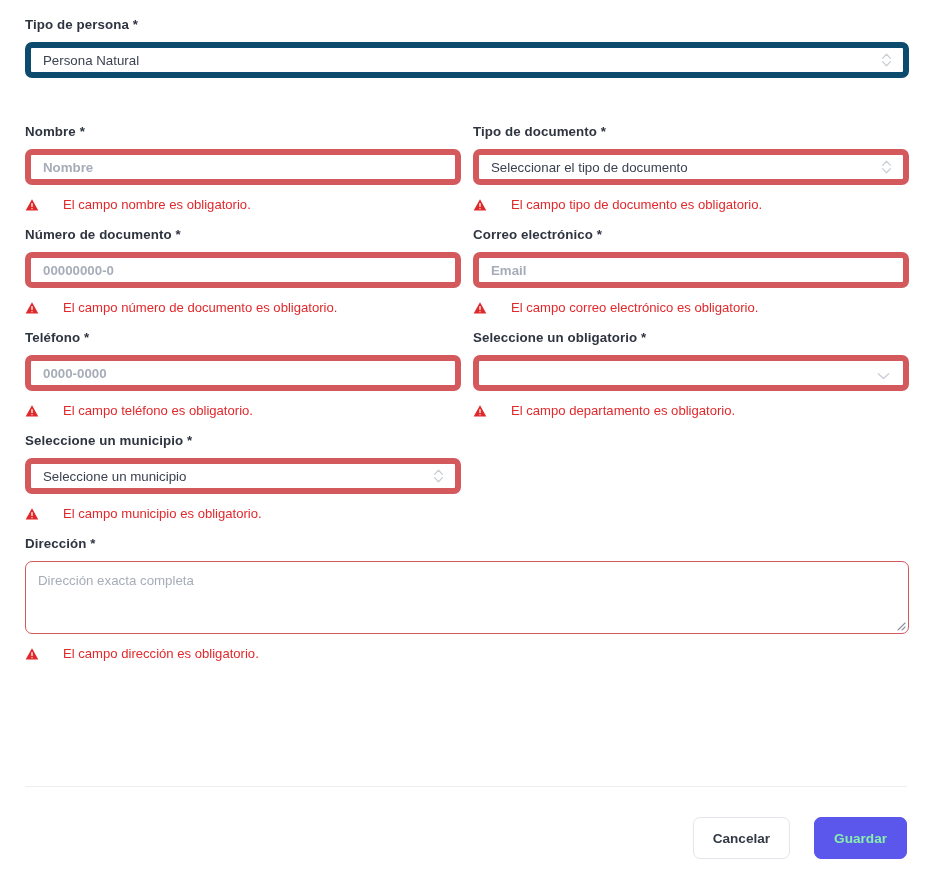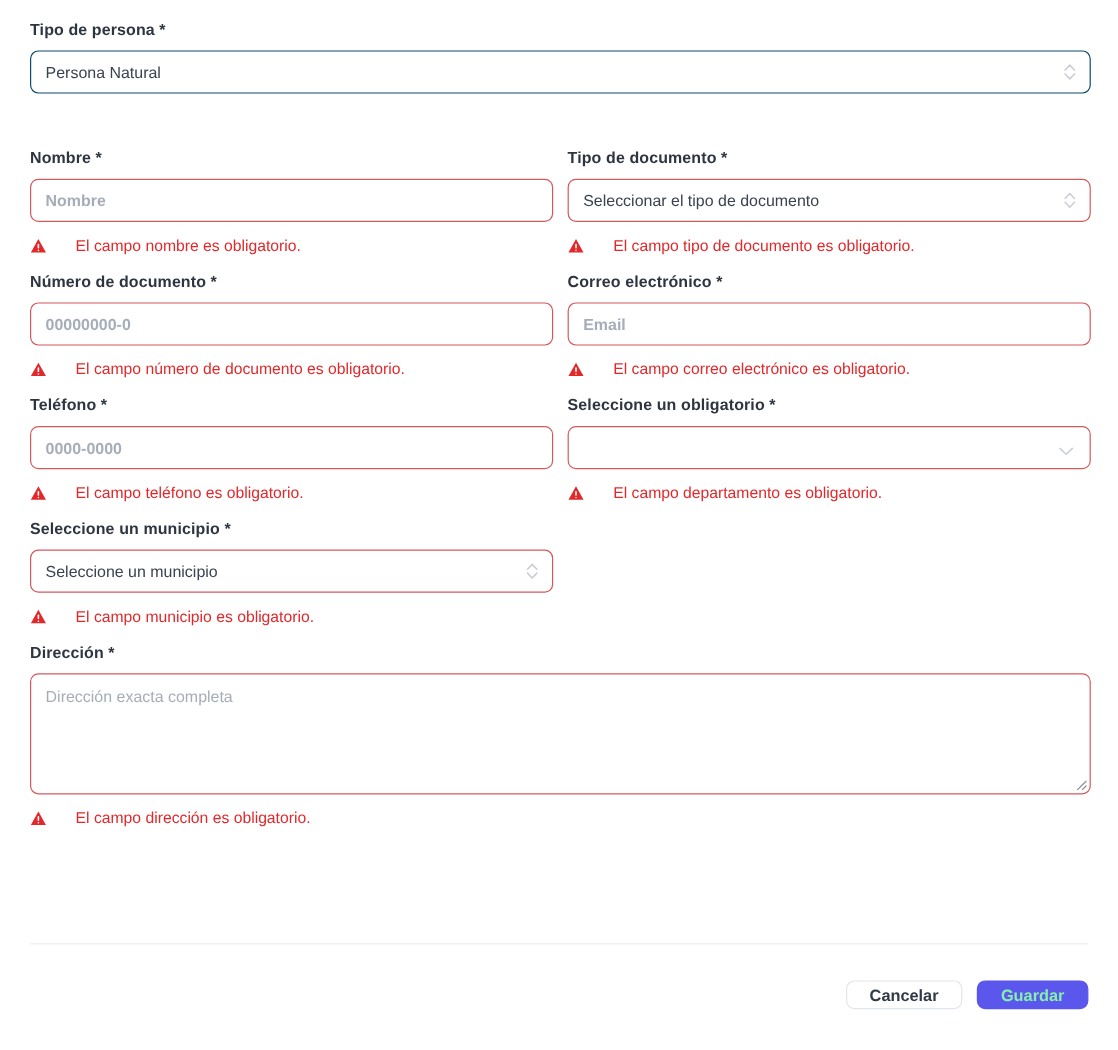--- a/index.html
+++ b/index.html
@@ -46,21 +46,21 @@
     color: #2e3440;
     line-height: 16px;
     margin-bottom: 9px;
     letter-spacing: 0.1px;
   }
 
   
   .control {
     width: 100%;
     height: 36px;
-    border: 1px solid #0c4a6e;
+    border: 6px solid #0c4a6e;
     border-radius: 7px;
     background: #ffffff;
     font-family: "Liberation Sans", "DejaVu Sans", sans-serif;
     font-size: 13.3px;
     color: #3b4250;
     padding: 0 32px 0 12px;
     outline: none;
     display: flex;
     align-items: center;
     position: relative;
@@ -93,21 +93,21 @@
     top: 50%;
     transform: translateY(-50%);
     width: 13px;
     height: 9px;
     pointer-events: none;
   }
 
   
   .textarea-control {
     width: 100%;
-    height: 101px;
+    height: 73px;
     border: 1px solid #d3595c;
     border-radius: 7px;
     background: #ffffff;
     padding: 10px 12px;
     font-family: "Liberation Sans", "DejaVu Sans", sans-serif;
     font-size: 13.3px;
     color: #a6adb8;
     position: relative;
     overflow: hidden;
   }
@@ -154,31 +154,32 @@
   }
   .actions {
     position: absolute;
     right: 25px;
     top: 817px;
     display: flex;
     align-items: center;
     gap: 12px;
   }
   .btn {
-    height: 24px;
+    height: 42px;
     border-radius: 7px;
     font-family: "Liberation Sans", "DejaVu Sans", sans-serif;
     font-size: 13.6px;
     font-weight: bold;
     cursor: pointer;
     display: inline-flex;
     align-items: center;
     justify-content: center;
     padding: 0 19px;
     border: 1px solid transparent;
+    margin-left: 12px;
   }
   .btn-cancel {
     background: #ffffff;
     border-color: #e2e5e9;
     color: #333a46;
   }
   .btn-save {
     background: #5b56ec;
     color: #86efac;
     border-color: #5b56ec;

